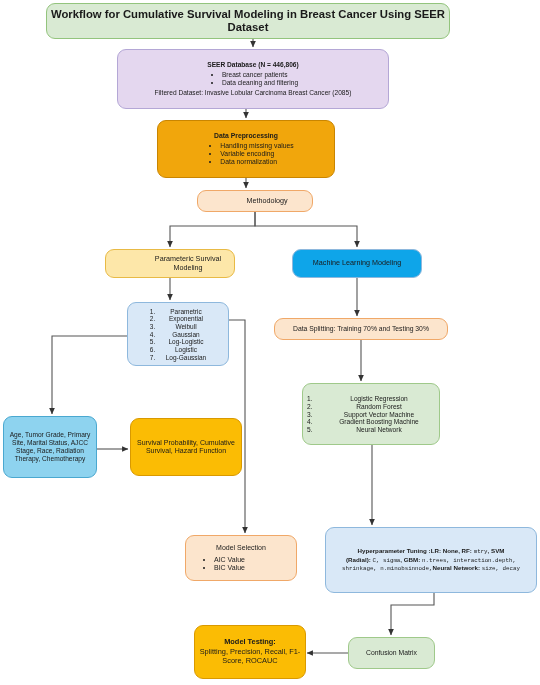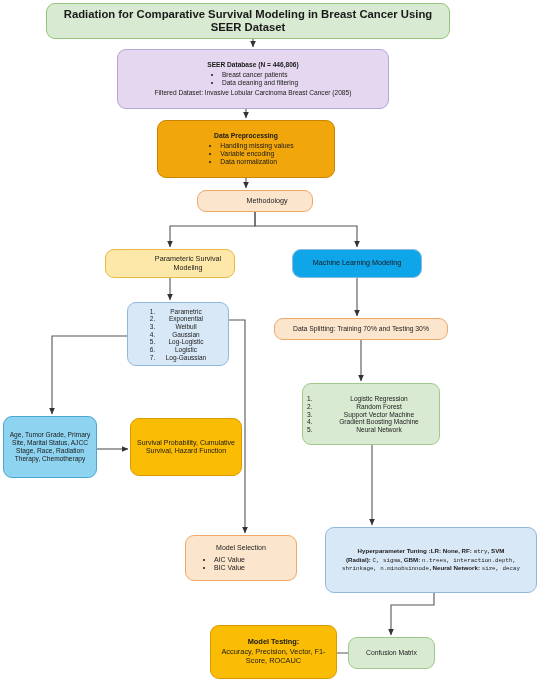--- a/index.html
+++ b/index.html
@@ -55,21 +55,21 @@
   #param-model  {left:105px;top:249px;width:130px;height:29px;font-size:7.2px;padding-left:40px;}
   #ml-model     {left:292px;top:249px;width:130px;height:29px;font-size:7.2px;}
   #param-list   {left:127px;top:302px;width:102px;height:64px;font-size:6.5px;}
   #split        {left:274px;top:318px;width:174px;height:22px;font-size:6.8px;}
   #ml-list      {left:302px;top:383px;width:138px;height:62px;font-size:6.6px;}
   #covars       {left:3px;  top:416px;width:94px; height:62px;font-size:6.6px;}
   #survival     {left:130px;top:418px;width:112px;height:58px;font-size:7px;}
   #model-sel    {left:185px;top:535px;width:112px;height:46px;font-size:7px;align-items:flex-start;}
   #hyper        {left:325px;top:527px;width:212px;height:66px;font-size:6.2px;}
   #confusion    {left:348px;top:637px;width:87px; height:32px;font-size:6.8px;}
-  #testing      {left:210px;top:625px;width:127px;height:54px;font-size:7.4px;}
+  #testing      {left:194px;top:625px;width:112px;height:54px;font-size:7.4px;}
 
   #hyper .mono{font-family:"Liberation Mono", monospace;font-size:5.8px;}
   #model-sel .ttl{align-self:center;margin-bottom:2px;}
   #model-sel ul{padding-left:24px;}
   #testing .ttl{margin-bottom:1px;}
 </style>
 </head>
 <body>
 
 <div id="canvas">
@@ -92,21 +92,21 @@
       <path d="M127,336 L52,336 L52,414"></path>
       <path d="M229,320 L245,320 L245,533"></path>
       <path d="M97,449 L128,449"></path>
       <path d="M372,445 L372,525"></path>
       <path d="M434,593 L434,605 L391,605 L391,635"></path>
       <path d="M348,653 L307,653"></path>
     </g>
   </svg>
 
   <div class="node t-green" id="title">
-    <div class="ttl">Radiation for Comparative Survival Modeling in Breast Cancer Using SEER Dataset</div>
+    <div class="ttl">Workflow for Cumulative Survival Modeling in Breast Cancer Using SEER Dataset</div>
   </div>
 
   <div class="node t-purple" id="seer">
     <div class="ttl">SEER Database (N = 446,806)</div>
     <ul>
       <li>Breast cancer patients</li>
       <li>Data cleaning and filtering</li>
     </ul>
     <div style="margin-top:3px;">Filtered Dataset: Invasive Lobular Carcinoma Breast Cancer (2085)</div>
   </div>
@@ -209,16 +209,16 @@
       <span class="mono">shrinkage, n.minobsinnode,</span><b>Neural Network: </b><span class="mono">size, decay</span>
     </div>
   </div>
 
   <div class="node t-green2" id="confusion">
     <div>Confusion Matrix</div>
   </div>
 
   <div class="node t-orange2" id="testing">
     <div class="ttl">Model Testing:</div>
-    <div>Accuracy, Precision, Vector, F1-Score, ROCAUC</div>
+    <div>Splitting, Precision, Recall, F1-Score, ROCAUC</div>
   </div>
 
 </div>
 
 </body></html>

